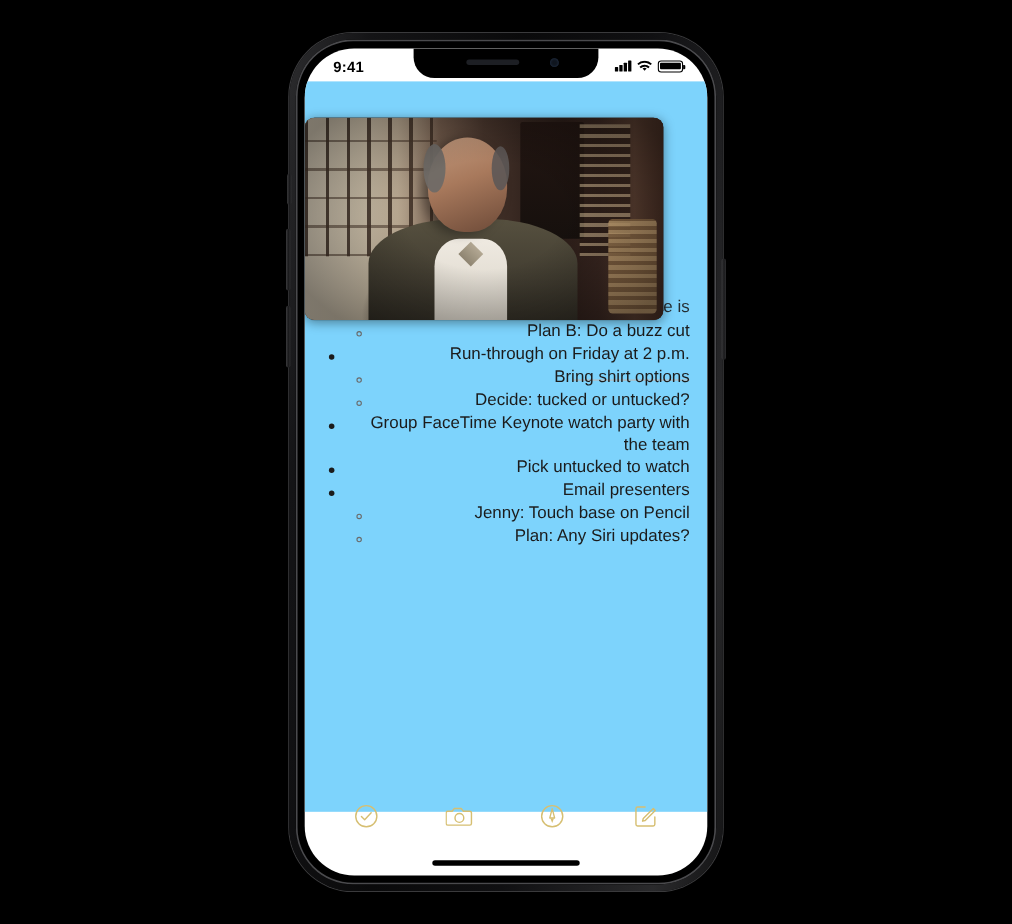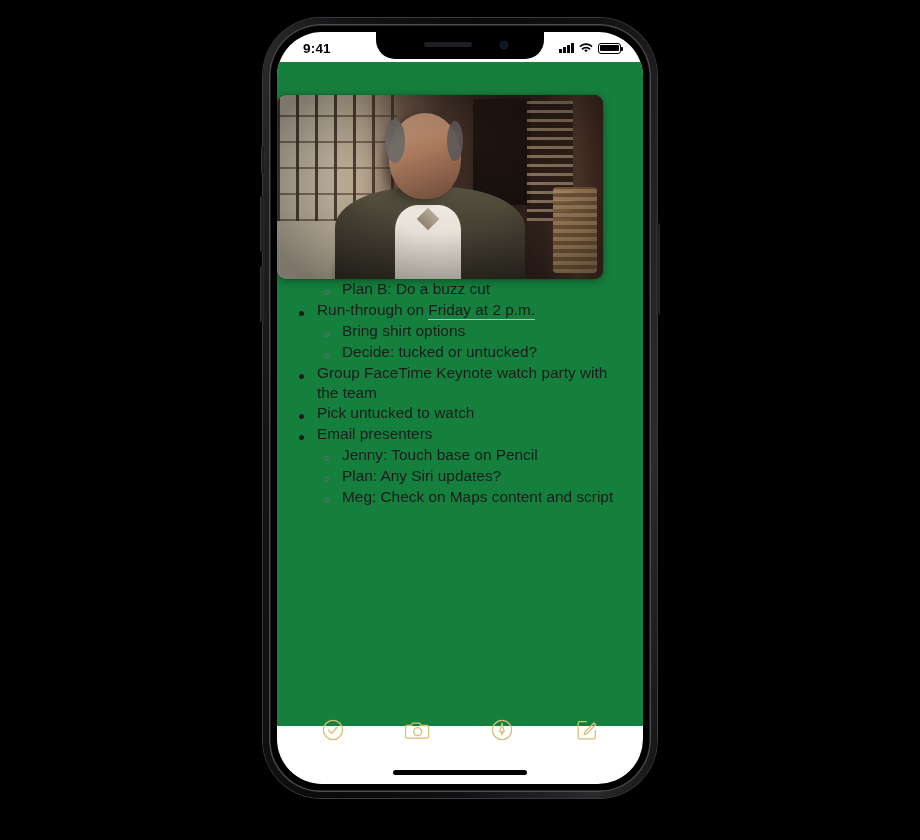--- a/index.html
+++ b/index.html
@@ -19,26 +19,27 @@
     position: relative;
     width: 920px;
     height: 840px;
     background: #000000;
   }
 
   
   .device {
     position: absolute;
     left: 263px;
-    top: 18px;
+    top: 30px;
     width: 394px;
     height: 780px;
     border-radius: 58px;
     background: linear-gradient(100deg, #2c2c2e 0%, #141416 14%, #0a0a0b 40%, #101012 62%, #2a2a2c 88%, #141415 100%);
     box-shadow: 0 0 0 1px #3a3a3c, 0 10px 34px rgba(0,0,0,0.9);
+    text-align: right;
   }
   .device-inner-ring {
     position: absolute;
     left: 6px;
     top: 6px;
     right: 6px;
     bottom: 6px;
     border-radius: 52px;
     background: #000;
     box-shadow: inset 0 0 0 1.5px #4a4a4d, inset 0 0 6px 2px rgba(0,0,0,0.9);
@@ -152,21 +153,21 @@
     border-radius: 1px;
   }
 
   
   .note {
     position: absolute;
     left: 0;
     top: 30px;
     right: 0;
     bottom: 58px;
-    background: #15803d;
+    background: #7dd3fc;
     overflow: hidden;
   }
   .note-list {
     position: absolute;
     left: 0; right: 0;
     top: 196px;
     padding: 0 16px 0 22px;
     box-sizing: border-box;
     color: #1b1b1b;
     font-size: 15.4px;
@@ -199,21 +200,21 @@
     border-radius: 50%;
     border: 1px solid #6a6a6a;
     box-sizing: border-box;
     margin-top: 7px;
   }
   .li .txt { flex: 1 1 auto; }
   .li.sub { padding-left: 25px; }
   .li.clipped { opacity: 0.9; }
   .link-underline {
     border-bottom: 1px solid #b9b9b9;
-    padding-bottom: 1px;
+    padding-bottom: 15px;
   }
 
   
   .overlay-card {
     position: absolute;
     left: 0px;
     top: 33px;
     width: 326px;
     height: 184px;
     border-radius: 9px;
@@ -435,24 +436,20 @@
               <span class="txt">Email presenters</span>
             </div>
             <div class="li sub">
               <span class="marker"><span class="ring"></span></span>
               <span class="txt">Jenny: Touch base on Pencil</span>
             </div>
             <div class="li sub">
               <span class="marker"><span class="ring"></span></span>
               <span class="txt">Plan: Any Siri updates?</span>
             </div>
-            <div class="li sub">
-              <span class="marker"><span class="ring"></span></span>
-              <span class="txt">Meg: Check on Maps content and script</span>
-            </div>
           </div>
 
         <div class="overlay-card">
           <div class="photo">
             <div class="photo-bars"></div>
             <div class="photo-bars-h"></div>
             <div class="photo-panel"></div>
             <div class="photo-blinds"></div>
             <div class="photo-basket"></div>
             <div class="photo-body"></div>

